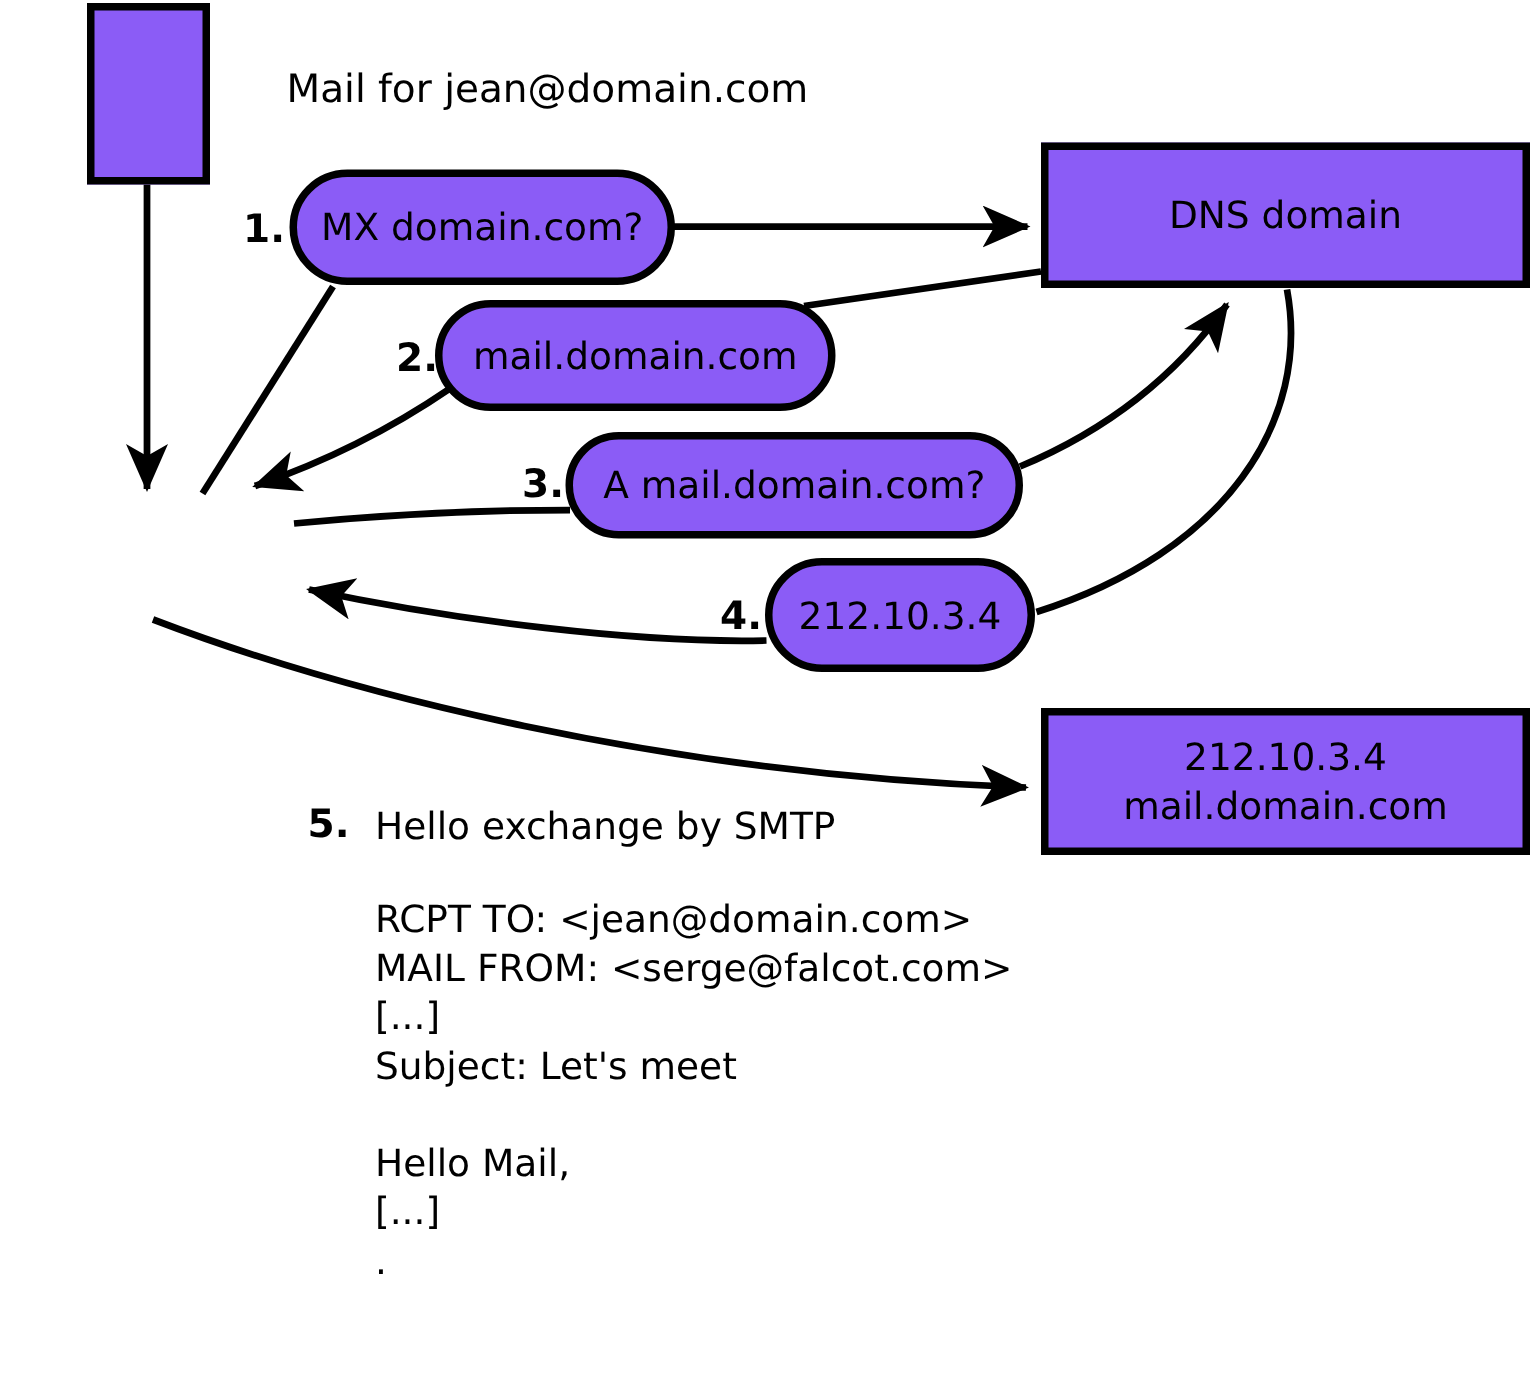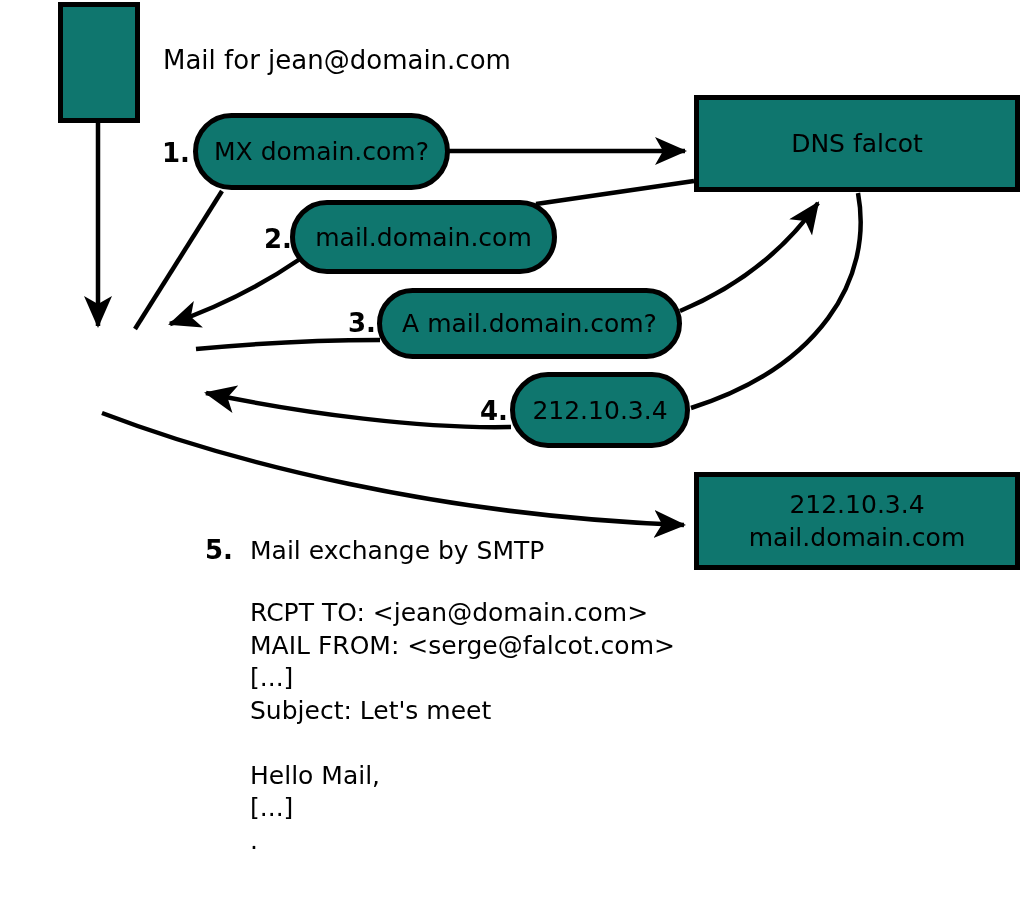--- a/index.html
+++ b/index.html
@@ -18,21 +18,21 @@
   }
   svg.wires {
     position:absolute;
     left:0; top:0;
     width:1024px; height:919px;
     z-index:1;
   }
   .node {
     position:absolute;
     border:5px solid #000;
-    background:#0f766e;
+    background:#8b5cf6;
     display:flex;
     flex-direction:column;
     align-items:center;
     justify-content:center;
     font-size:25px;
     line-height:33px;
     z-index:2;
     text-align:center;
   }
   .bubble { border-radius:42px; }
@@ -45,21 +45,21 @@
   }
   .numlbl {
     position:absolute;
     z-index:3;
     font-weight:bold;
     font-size:26px;
     text-align:right;
     width:44px;
     white-space:pre;
   }
-  .note { font-size:26px; }
+  .note { font-size:26px;margin-left:28px; }
   .smtp {
     position:absolute;
     left:250px;
     top:598px;
     z-index:3;
     font-size:25px;
   }
   .smtp .line {
     height:32.5px;
     white-space:pre;
@@ -87,21 +87,21 @@
       <path d="M 858,193 C 874,280 818,368 691,408"></path>
       <path d="M 511,427 C 425,429 305,414 206,393" marker-end="url(#ah)"></path>
       <path d="M 102,413 C 230,462 440,516 684,525" marker-end="url(#ah)"></path>
     </g>
   </svg>
 
   <div class="node" style="left:58px; top:2px; width:82px; height:121px;"></div>
 
 
   <div class="node" style="left:694px; top:95px; width:326px; height:97px;">
-    <span>DNS falcot</span>
+    <span>DNS domain</span>
   </div>
 
   <div class="node" style="left:694px; top:472px; width:326px; height:98px;">
     <span>212.10.3.4</span>
     <span>mail.domain.com</span>
   </div>
 
   <div class="node bubble" style="left:193px; top:113px; width:257px; height:77px;">
     <span>MX domain.com?</span>
   </div>
@@ -119,21 +119,21 @@
   </div>
 
   <div class="numlbl" style="left:146px; top:138px;">1.</div>
   <div class="numlbl" style="left:248px; top:224px;">2.</div>
   <div class="numlbl" style="left:332px; top:308px;">3.</div>
   <div class="numlbl" style="left:464px; top:396px;">4.</div>
   <div class="numlbl" style="left:189px; top:535px;">5.</div>
 
   <div class="txt note" style="left:163px; top:44px;">Mail for jean@domain.com</div>
 
-  <div class="txt" style="left:250px; top:535px; font-size:25px;">Mail exchange by SMTP</div>
+  <div class="txt" style="left:250px; top:535px; font-size:25px;">Hello exchange by SMTP</div>
 
   <div class="smtp">
     <div class="line">RCPT TO: &lt;jean@domain.com&gt;</div>
     <div class="line">MAIL FROM: &lt;serge@falcot.com&gt;</div>
     <div class="line">[...]</div>
     <div class="line">Subject: Let's meet</div>
     <div class="line"></div>
     <div class="line">Hello Mail,</div>
     <div class="line">[...]</div>
     <div class="line">.</div>

